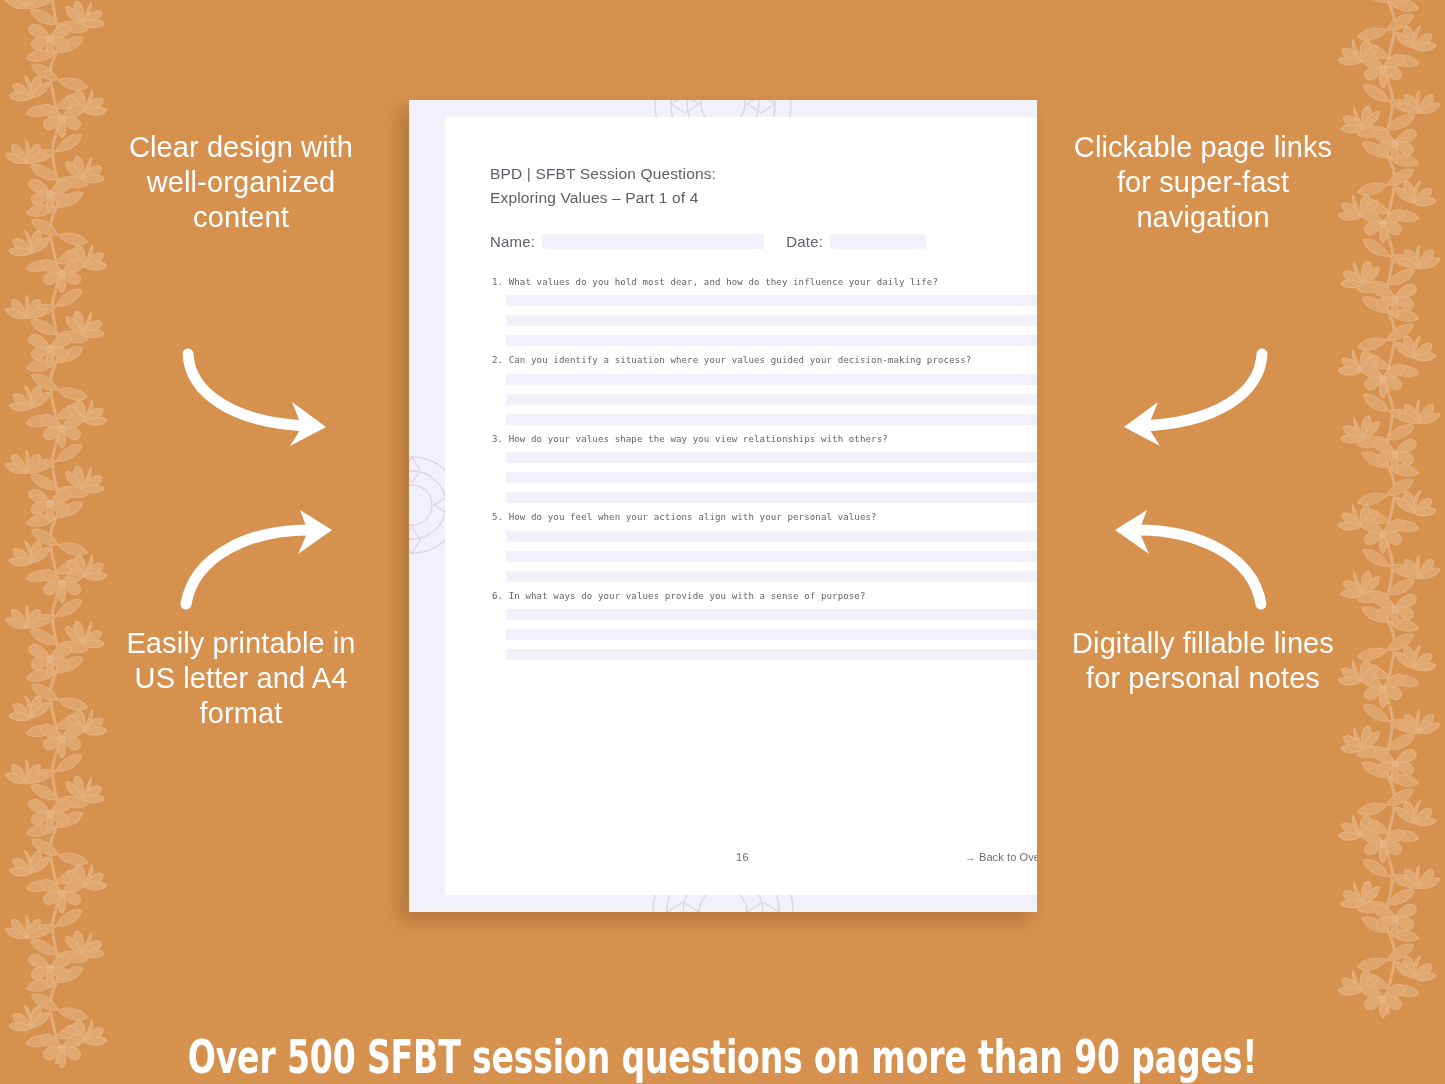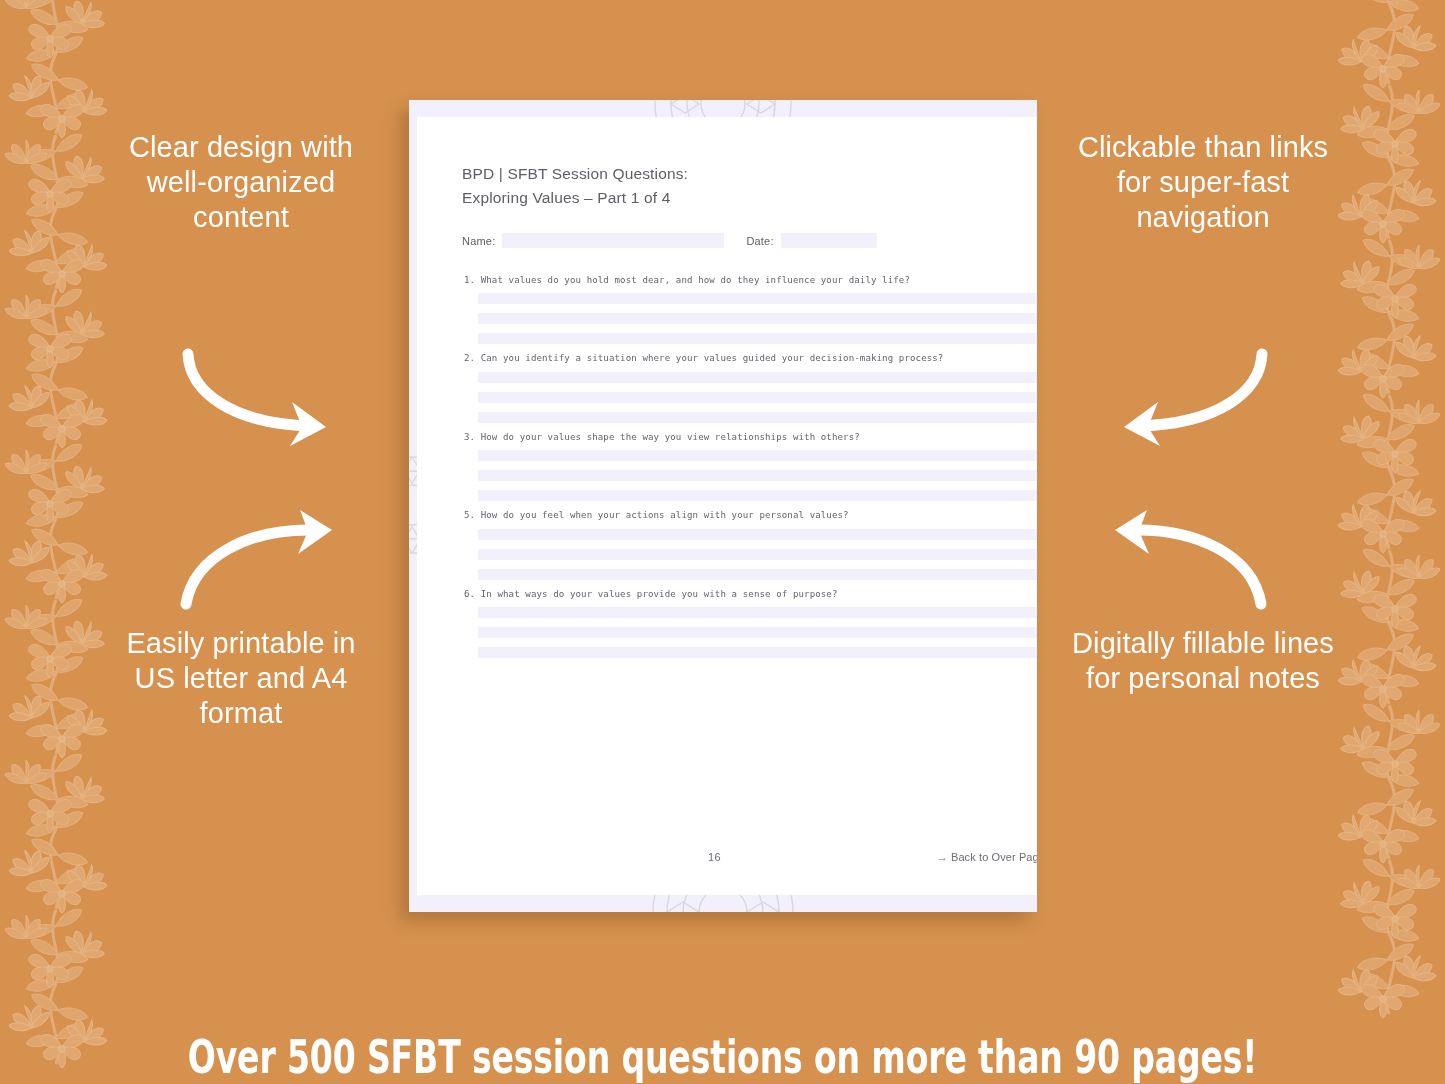--- a/index.html
+++ b/index.html
@@ -52,34 +52,34 @@
     overflow:hidden;
   }
   .mandala { position:absolute; opacity:.5; pointer-events:none; }
   .mandala svg { display:block; }
   .mandala.top { left:190px;  top:-58px; }
   .mandala.bot { left:188px;  bottom:-70px; }
   .mandala.midl{ left:-62px;  top:330px; }
   .mandala.midr{ right:-62px; top:330px; }
 
   .doc-page {
-    position:absolute; left:8px; top:17px;
+    position:absolute; left:36px; top:17px;
     width:673px; height:778px;
     background:#ffffff;
     z-index:2;
   }
 
   .doc-inner { position:absolute; left:45px; right:45px; top:45px; }
 
   .doc-title {
     color:#5d5f66; font-size:15.5px; line-height:1.52;
     letter-spacing:.15px; white-space:pre-line;
   }
 
-  .namedate { display:flex; align-items:center; margin-top:24px; font-size:11px; }
+  .namedate { display:flex; align-items:center; margin-top:24px; font-size:15px; }
   .nd-label { color:#5d5f66; letter-spacing:.2px; }
   .nd-blank { height:15px; background:#f2f0fa; }
   .nd-blank.name { width:222px; margin-left:7px; }
   .nd-blank.date { width:96px;  margin-left:7px; }
   .nd-gap { width:22px; }
 
   .qlist { margin-top:27px; }
   .q-block { margin-bottom:3px; }
   .q-text {
     font-family:"DejaVu Sans Mono", monospace;
@@ -173,21 +173,21 @@
     <use href="#vineunit" y="85"></use>
     <use href="#vineunit" y="240"></use>
     <use href="#vineunit" y="395"></use>
     <use href="#vineunit" y="550"></use>
     <use href="#vineunit" y="705"></use>
     <use href="#vineunit" y="860"></use>
   </svg>
 </div>
 
 <div class="promo tl">Clear design with well-organized content</div>
-<div class="promo tr">Clickable than links for super-fast navigation</div>
+<div class="promo tr">Clickable page links for super-fast navigation</div>
 <div class="promo bl">Easily printable in US letter and A4 format</div>
 <div class="promo br">Digitally fillable lines for personal notes</div>
 
 <div class="arrow arrow-tl">
   <svg width="170" height="96" viewBox="0 0 170 96" xmlns="http://www.w3.org/2000/svg">
     <path d="M8,2 C10,40 52,72 132,74" fill="none" stroke="#ffffff" stroke-width="11" stroke-linecap="round"></path>
     <path d="M112,50 L146,75 L110,94 L122,75 Z" fill="#ffffff"></path>
   </svg>
 </div>
 <div class="arrow arrow-tr">

